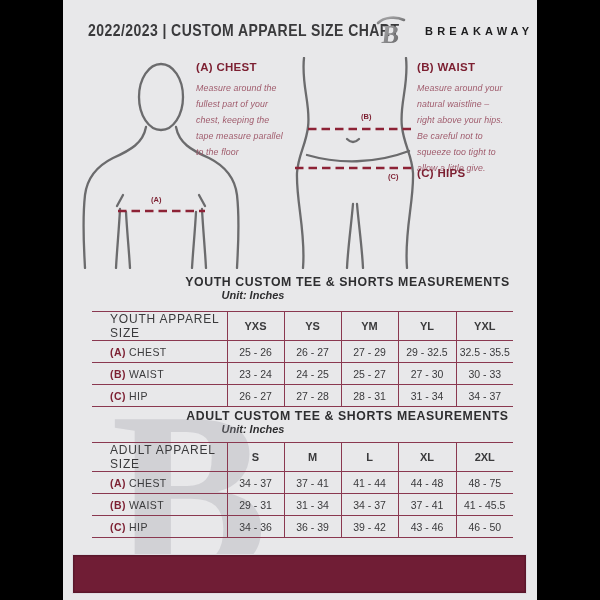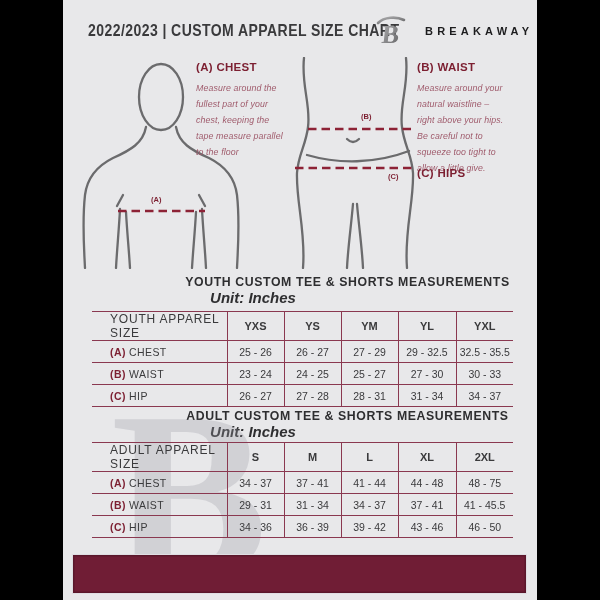--- a/index.html
+++ b/index.html
@@ -44,21 +44,21 @@
     white-space:pre-line; letter-spacing:0.1px;
   }
 
   
   .section-title {
     position:absolute; left:8px; width:553px; text-align:center;
     font-size:12.3px; font-weight:bold; color:#2e2e30; letter-spacing:0.6px;
   }
   .section-unit {
     position:absolute; left:0; width:380px; text-align:center;
-    font-size:15px; font-style:italic; font-weight:bold; color:#2e2e30;
+    font-size:11px; font-style:italic; font-weight:bold; color:#2e2e30;
   }
   .t1-title { top:275px; } .t1-unit { top:289px; }
   .t2-title { top:409px; } .t2-unit { top:423px; }
 
   
   table.size-table {
     position:absolute; left:29px; width:421px;
     border-collapse:collapse; table-layout:fixed; z-index:2;
   }
   .tbl-youth { top:311px; }

